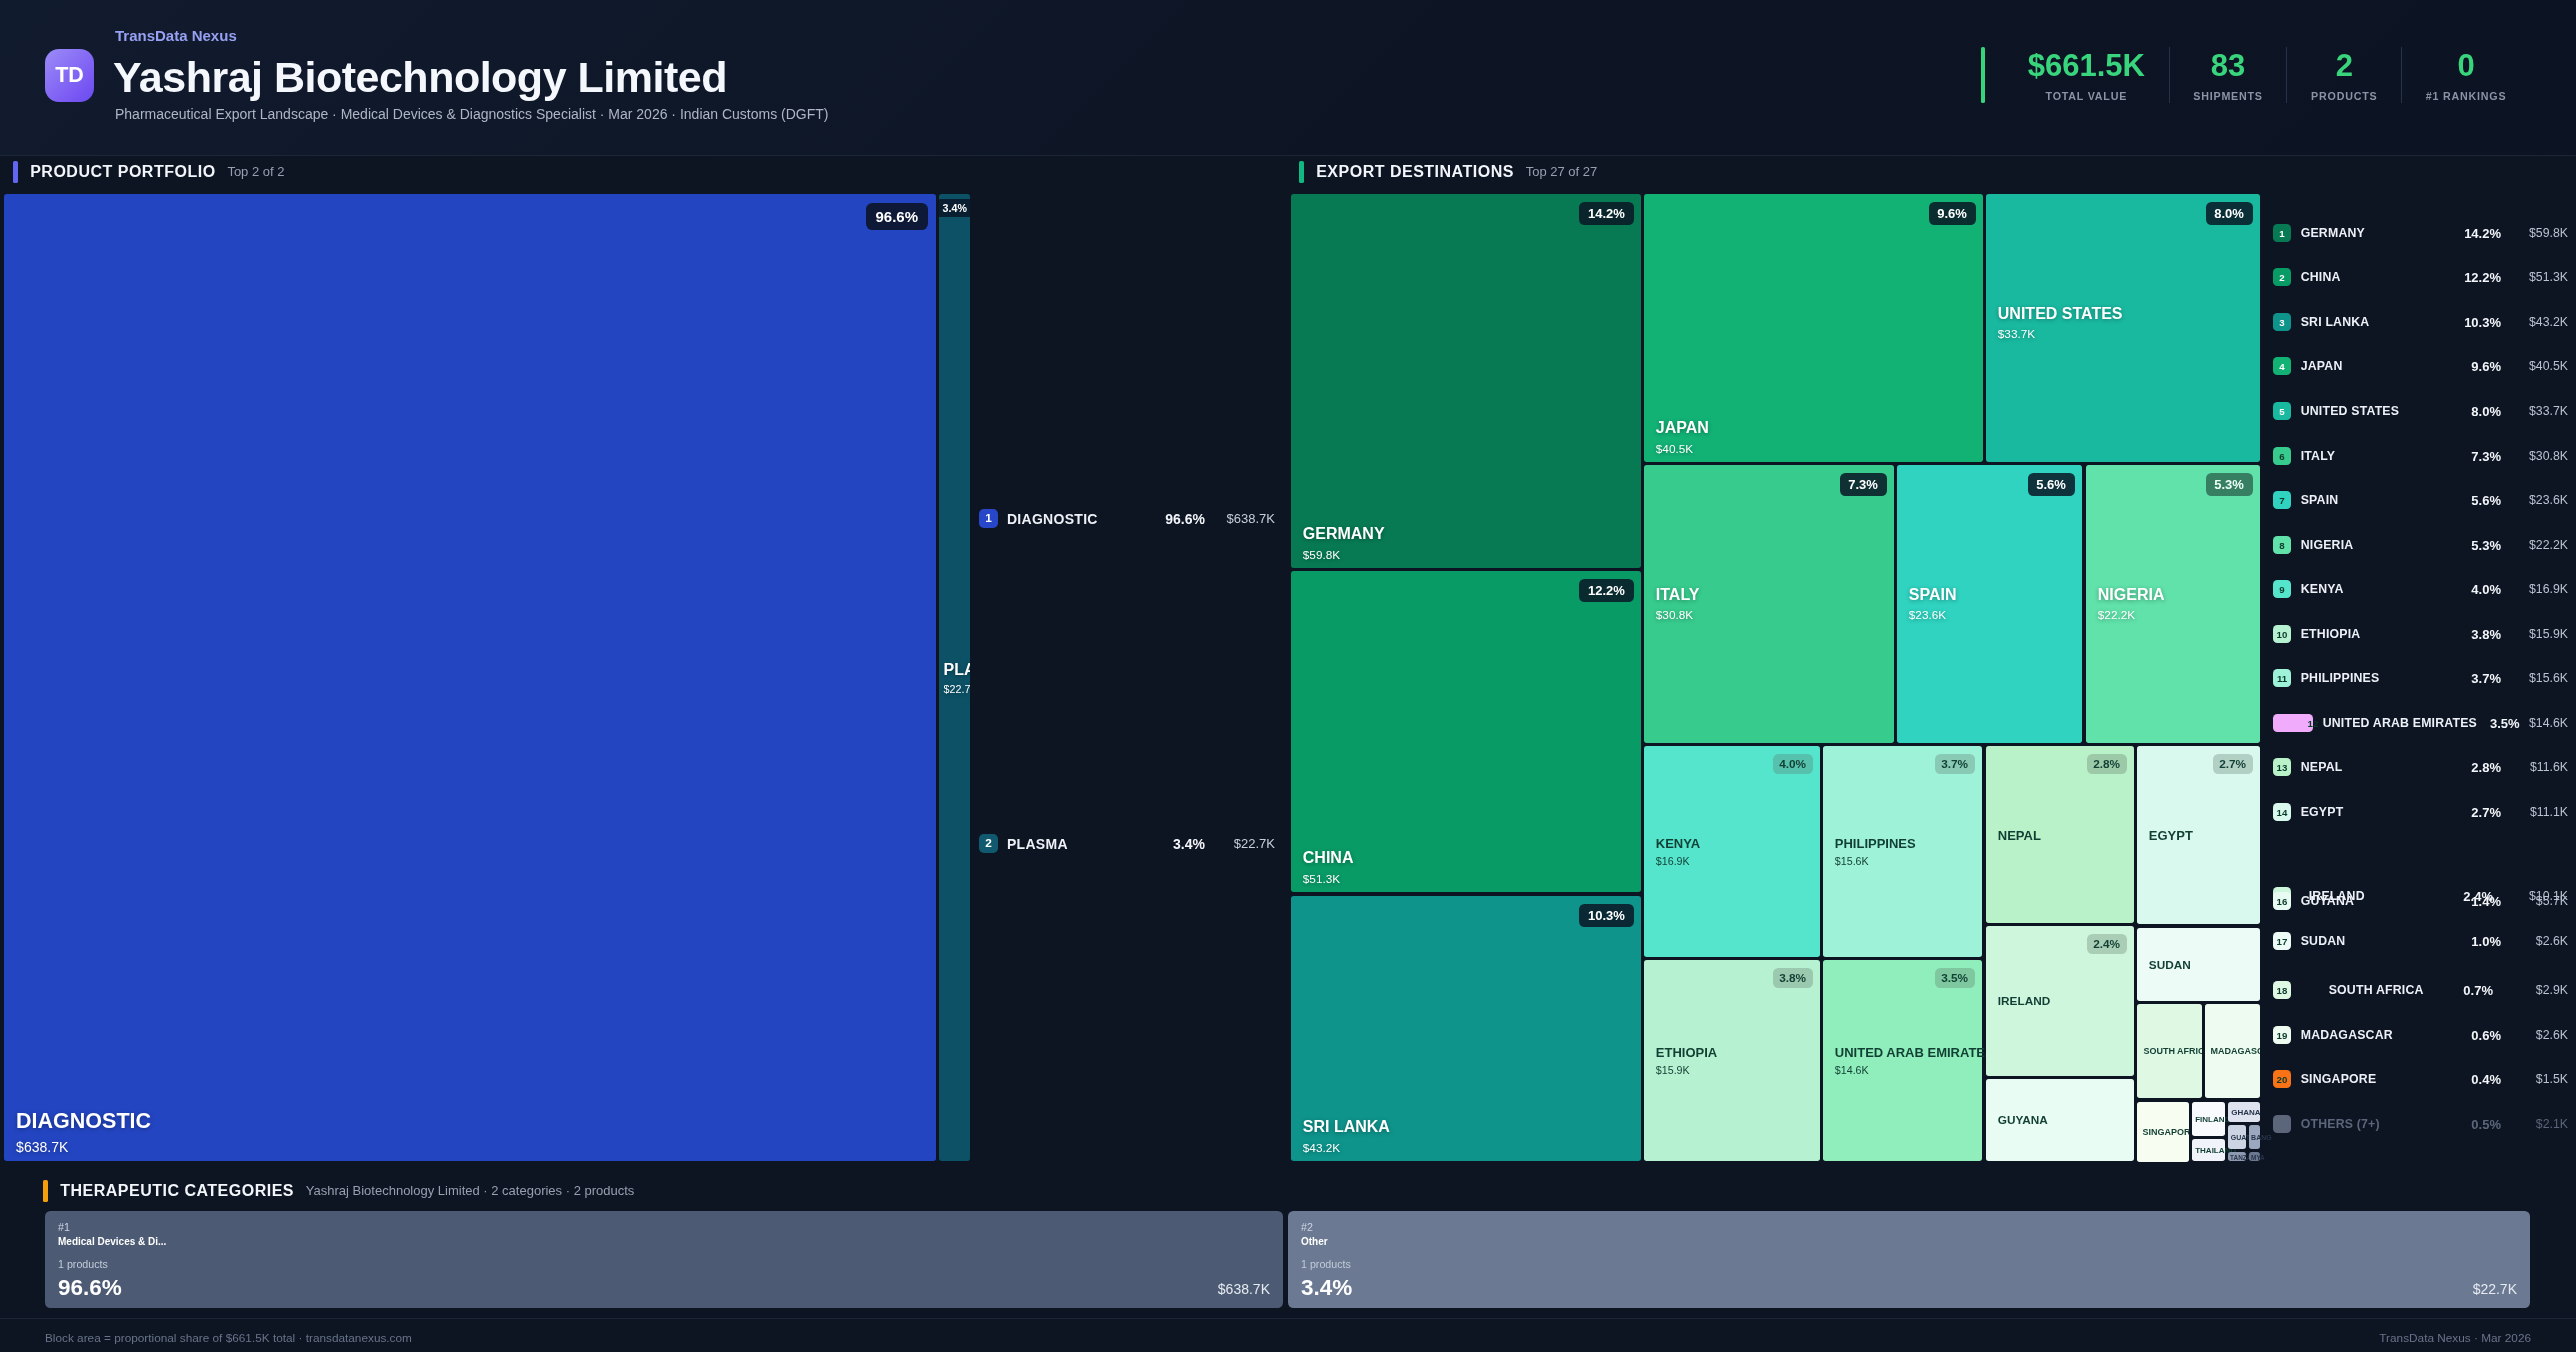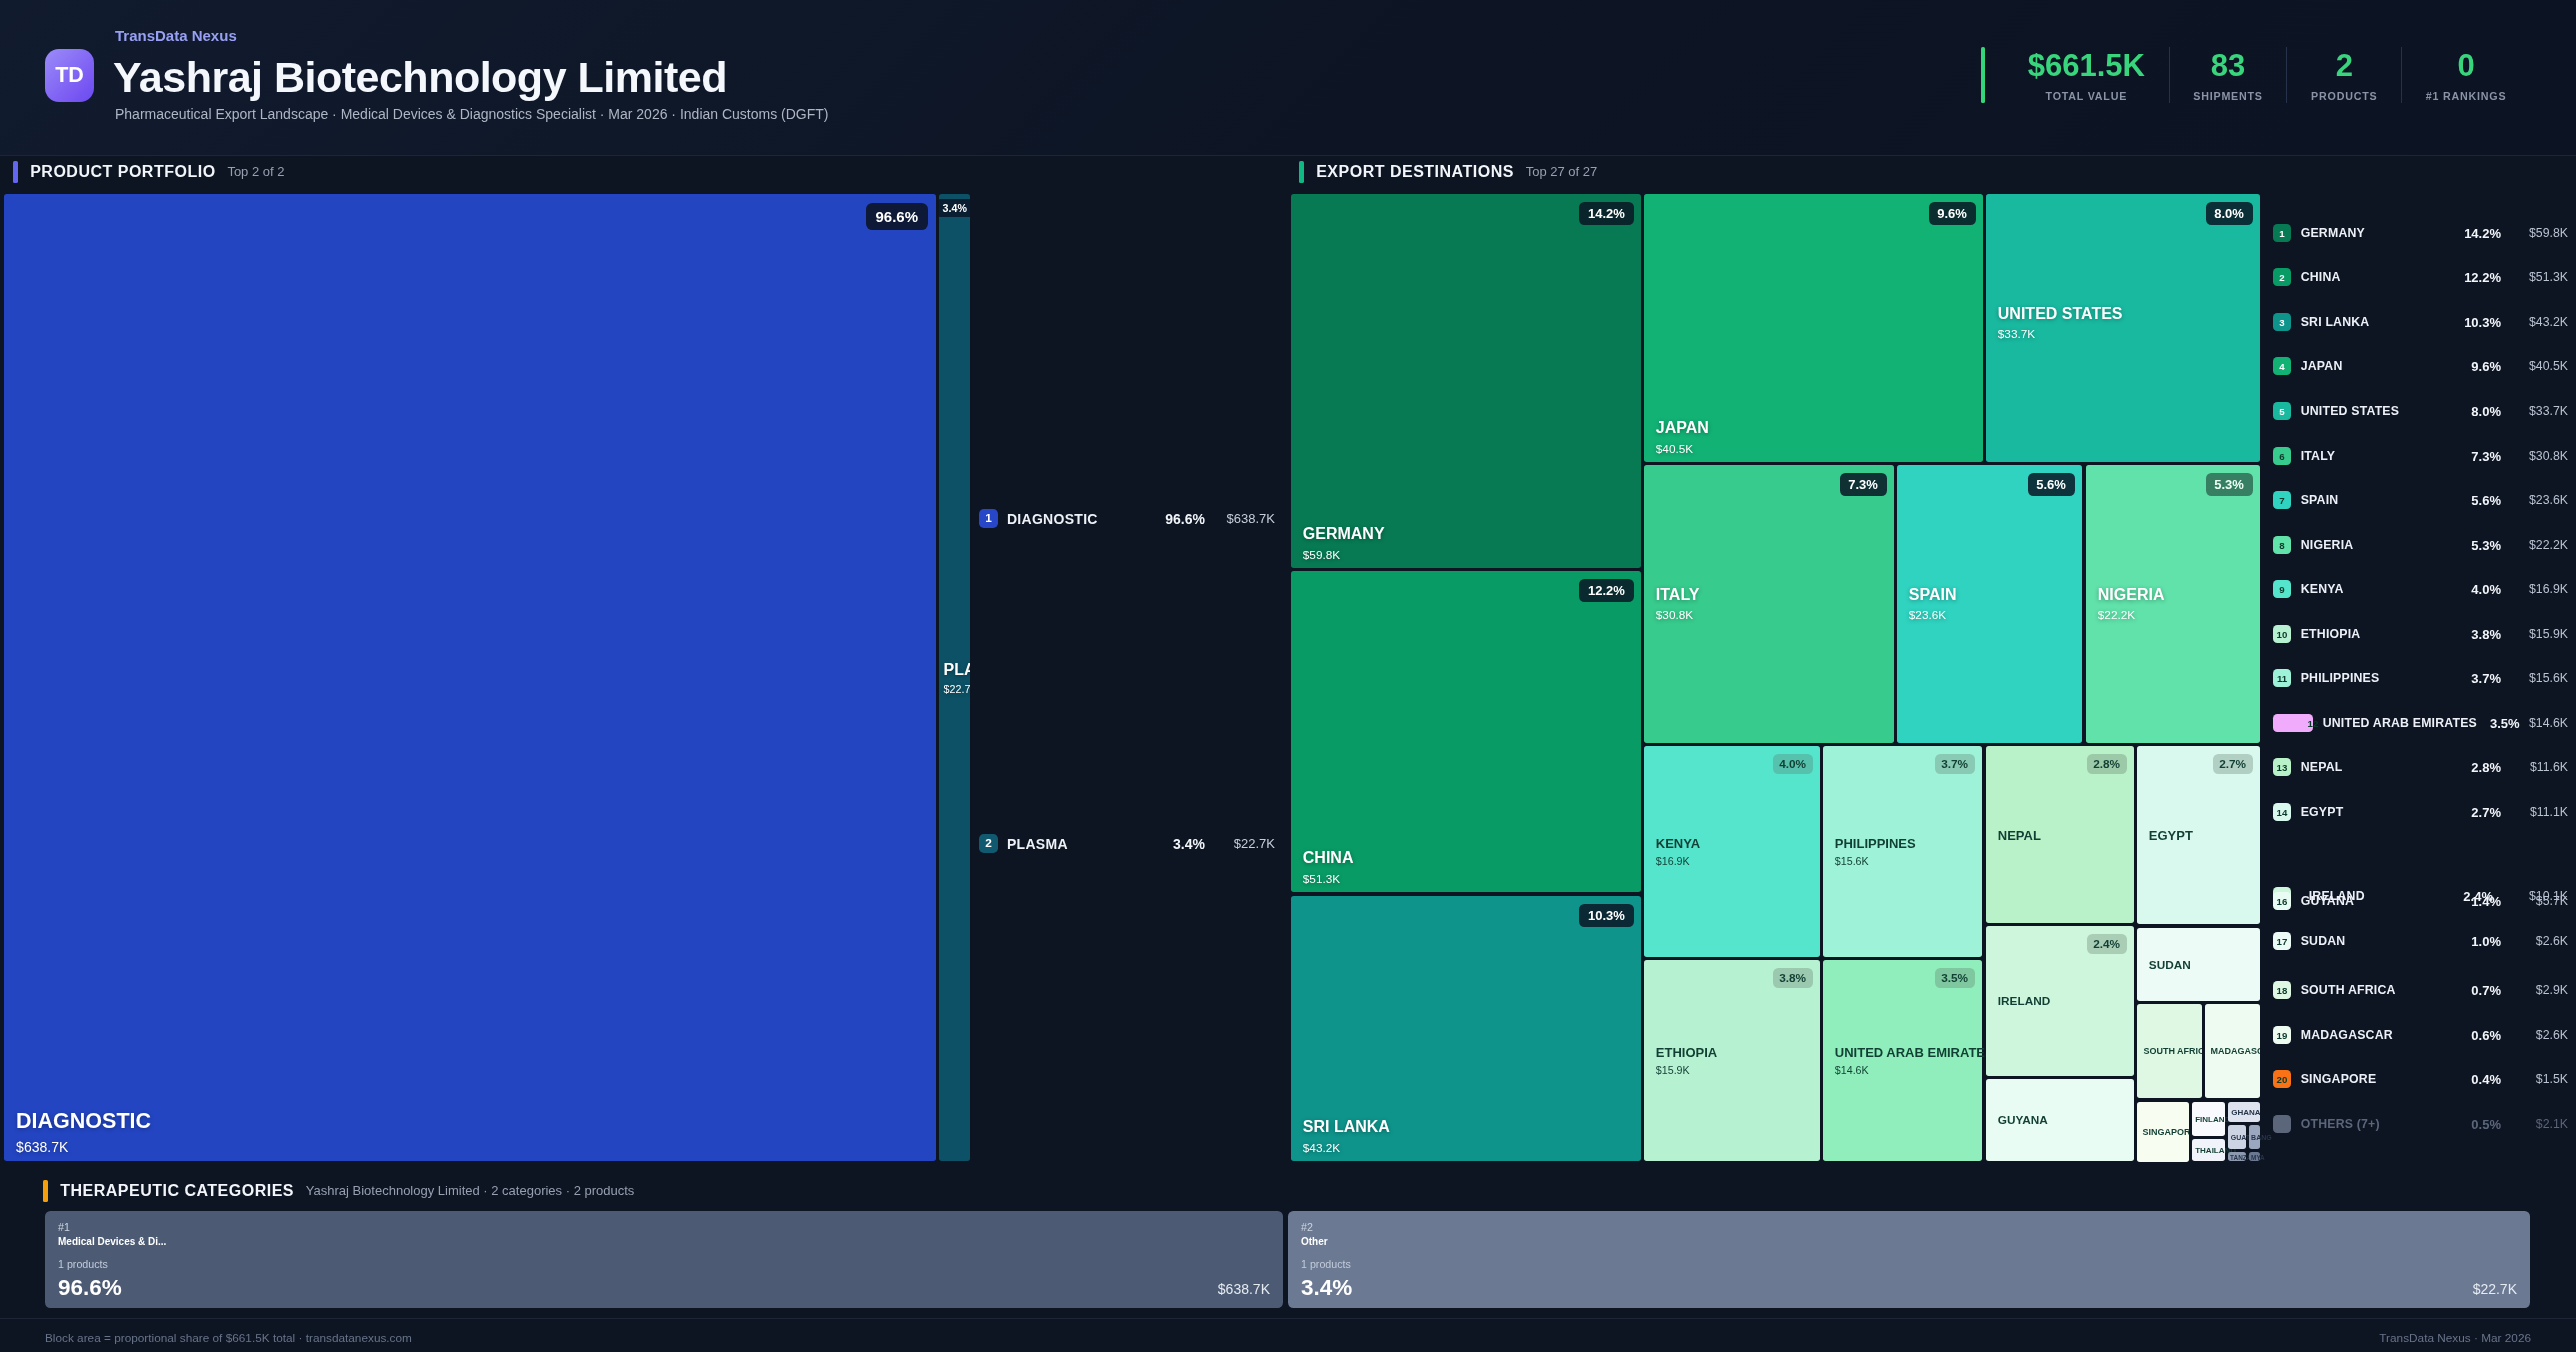--- a/index.html
+++ b/index.html
@@ -456,21 +456,21 @@
   <div class="nm">GUYANA</div>
     <div class="pc">1.4%</div>
     <div class="vl">$5.7K</div>
 </div>
 <div class="dlrow" style="top:925px;">
   <div class="bdg bd" style="background: rgb(236, 251, 245);">17</div>
   <div class="nm">SUDAN</div>
     <div class="pc">1.0%</div>
     <div class="vl">$2.6K</div>
 </div>
-<div class="dlrow" style="top:974px;">
+<div class="dlrow" style="top:974px;gap:28px;">
   <div class="bdg bd" style="background: rgb(222, 248, 228);">18</div>
   <div class="nm">SOUTH AFRICA</div>
     <div class="pc">0.7%</div>
     <div class="vl">$2.9K</div>
 </div>
 <div class="dlrow" style="top:1019px;">
   <div class="bdg bd" style="background: rgb(238, 251, 241);">19</div>
   <div class="nm">MADAGASCAR</div>
     <div class="pc">0.6%</div>
     <div class="vl">$2.6K</div>

